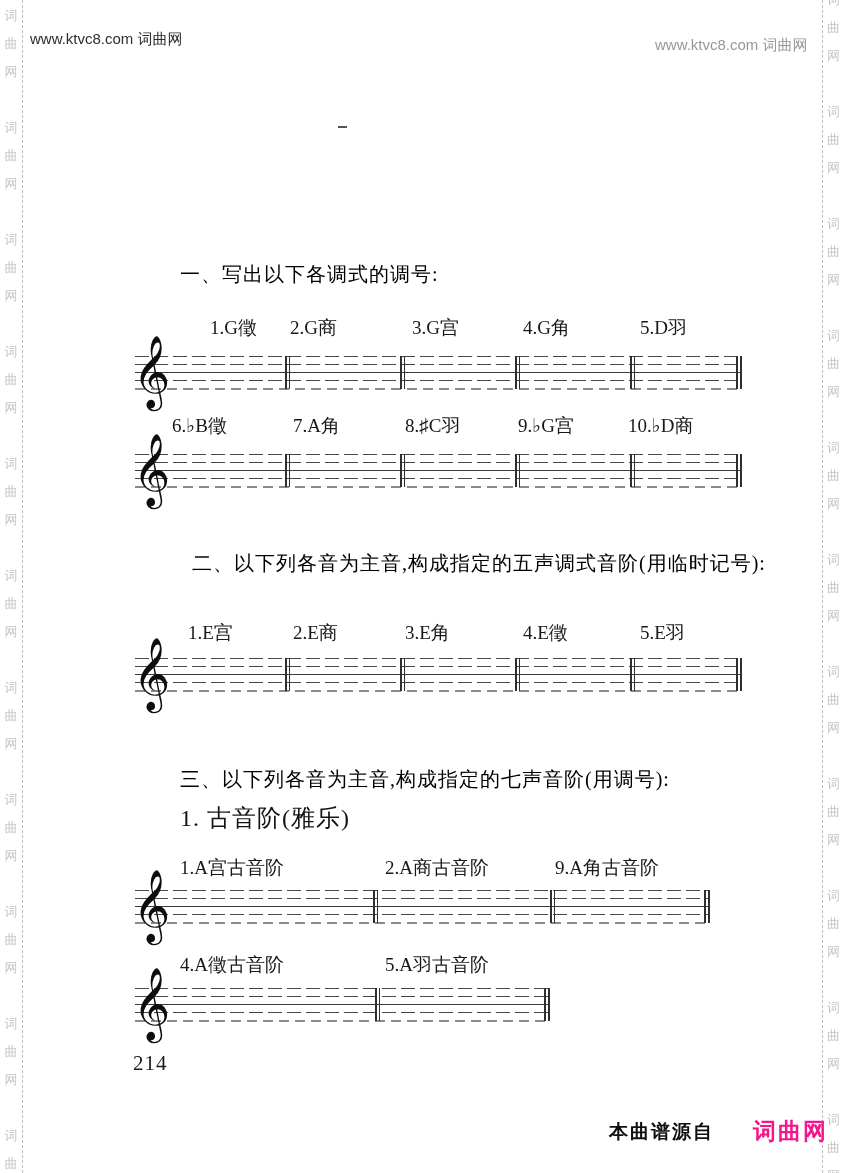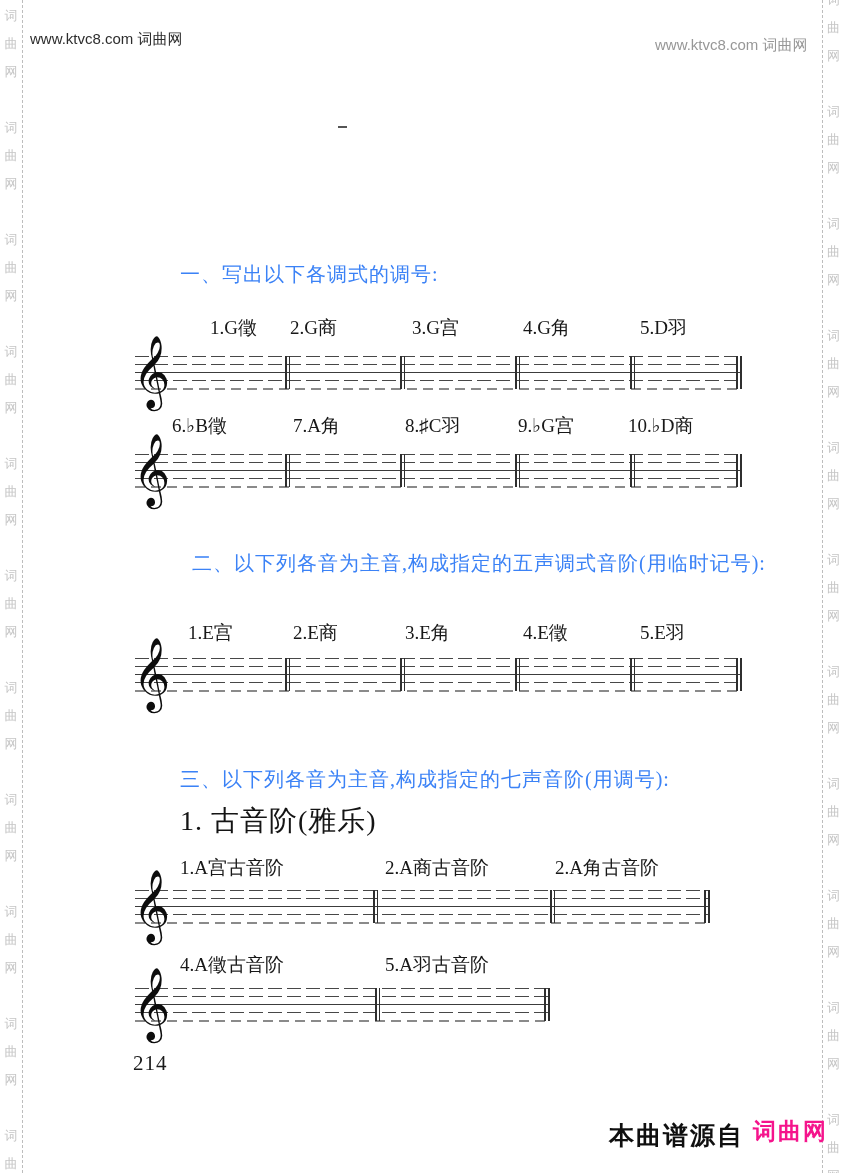--- a/index.html
+++ b/index.html
@@ -15,37 +15,37 @@
   .side-col{position:absolute;top:0;width:100%;text-align:center;color:#c6c6c6;
     font-size:13px;line-height:28px;font-family:"Liberation Serif","DejaVu Serif",serif;}
   .side-group{margin-bottom:28px;}
   
   .hdr{position:absolute;white-space:nowrap;font-family:Liberation Sans, sans-serif;margin-top:8px;}
   .hdr.left{left:30px;top:22px;font-size:15px;color:#2d2d2d;}
   .hdr.right{left:655px;top:28px;font-size:15px;color:#979797;}
   
   .title{position:absolute;left:50px;top:184px;width:780px;text-align:center;
     font-size:29px;font-weight:600;letter-spacing:10px;color:#151515;}
-  .sec-heading{position:absolute;font-size:20px;color:#3b82f6;white-space:nowrap;letter-spacing:1px;}
-  .sub-heading{position:absolute;font-size:28px;color:#141414;white-space:nowrap;letter-spacing:1px;}
+  .sec-heading{position:absolute;font-size:20px;color:#000000;white-space:nowrap;letter-spacing:1px;}
+  .sub-heading{position:absolute;font-size:24px;color:#141414;white-space:nowrap;letter-spacing:1px;}
   .ex-label{position:absolute;font-size:19px;color:#181818;white-space:nowrap;}
   
   .staff{position:absolute;height:33px;}
   .staff-line{position:absolute;left:0;width:100%;height:1px;
     background-image:repeating-linear-gradient(90deg,#474747 0 14px,rgba(0,0,0,0) 14px 19px);}
   .staff-line.solid{background-image:none;background-color:#3c3c3c;}
   .staff-line.gray{height:2px;
     background-image:repeating-linear-gradient(90deg,#8a8a8a 0 10px,rgba(0,0,0,0) 10px 16px);}
   .bar{position:absolute;top:0;width:1.5px;height:33px;background:#2f2f2f;}
   .bar.thick{width:2.5px;}
   .clef{position:absolute;left:-2px;top:-16px;font-size:63px;line-height:1;color:#0d0d0d;
     font-family:"DejaVu Sans",sans-serif;}
   
   .page-num{position:absolute;left:133px;top:1051px;font-size:21px;color:#1a1a1a;letter-spacing:1px;}
-  .footer-text{position:absolute;left:609px;top:1119px;font-size:25px;font-weight:bold;color:#0f0f0f;
+  .footer-text{position:absolute;left:609px;top:1119px;font-size:19px;font-weight:bold;color:#0f0f0f;
     font-family:"DejaVu Sans","Liberation Sans",sans-serif;letter-spacing:2px;}
   .footer-brand{position:absolute;left:753px;top:1116px;font-size:23px;font-weight:bold;
     font-family:"DejaVu Sans","Liberation Sans",sans-serif;letter-spacing:2px;}
   .artifact-dash{position:absolute;left:338px;top:126px;width:9px;height:2px;background:#555;}
 </style>
 </head>
 <body>
 
 <div class="page">
   <div class="side-rail left">
@@ -241,21 +241,21 @@
         <div class="bar" style="left: 495px;"></div>
         <div class="bar" style="left: 498.5px;"></div>
         <div class="bar" style="left: 601px;"></div>
         <div class="bar thick" style="left: 604.5px;"></div>
         <div class="clef">𝄞</div>
       </div>
       <div class="sec-heading" style="left: 180px; top: 766px;">三、以下列各音为主音,构成指定的七声音阶(用调号):</div>
       <div class="sub-heading" style="left: 180px; top: 802px;">1. 古音阶(雅乐)</div>
       <div class="ex-label" style="left: 180px; top: 855px;">1.A宫古音阶</div>
       <div class="ex-label" style="left: 385px; top: 855px;">2.A商古音阶</div>
-      <div class="ex-label" style="left: 555px; top: 855px;">2.A角古音阶</div>
+      <div class="ex-label" style="left: 555px; top: 855px;">9.A角古音阶</div>
       <div class="staff" style="left: 135px; top: 890px; width: 575px;">
         <div class="staff-line" style="top: 0px;"></div>
         <div class="staff-line" style="top: 8px;"></div>
         <div class="staff-line solid" style="top: 16px;"></div>
         <div class="staff-line" style="top: 24px;"></div>
         <div class="staff-line gray" style="top: 32px;"></div>
         <div class="bar" style="left: 238px;"></div>
         <div class="bar" style="left: 241.5px;"></div>
         <div class="bar" style="left: 415px;"></div>
         <div class="bar" style="left: 418.5px;"></div>

